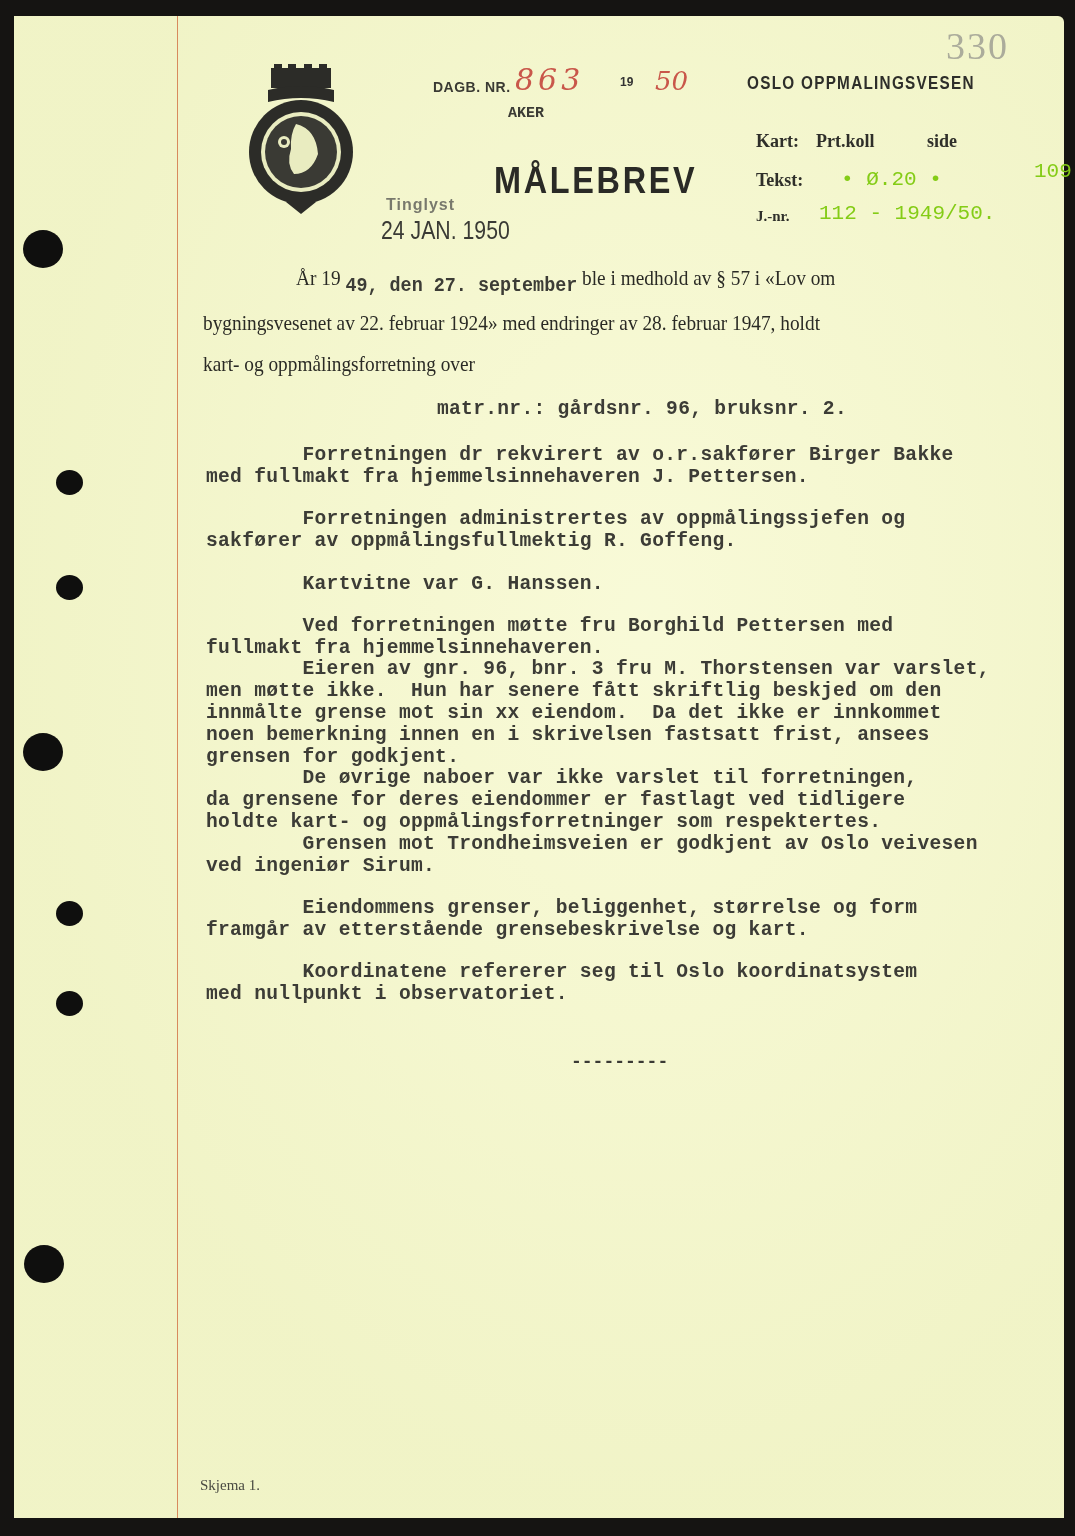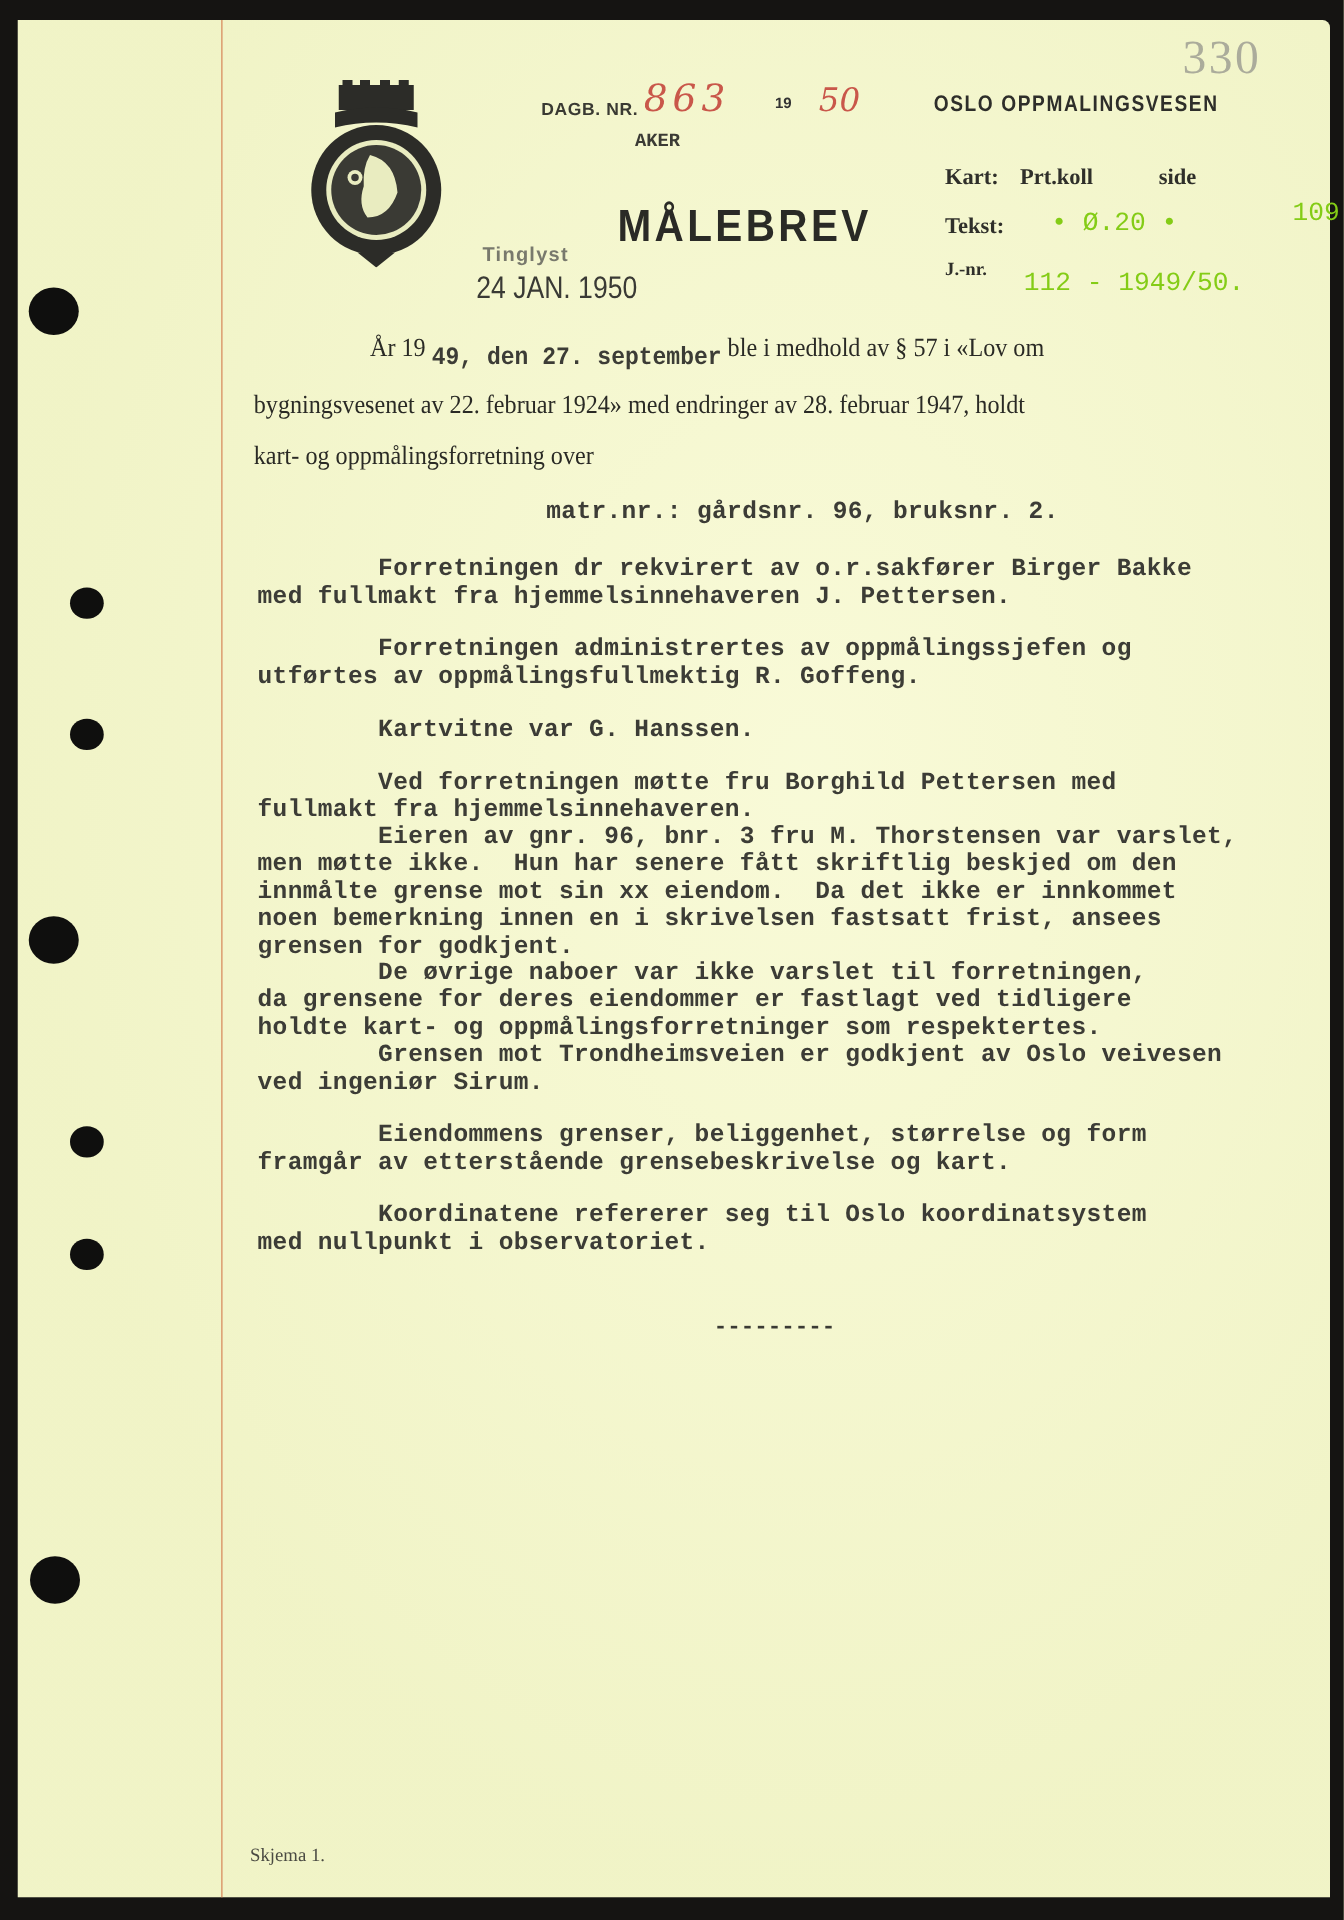--- a/index.html
+++ b/index.html
@@ -166,37 +166,37 @@
 
 <div class="meta-label" style="left:756px; top:131px;">Kart:</div>
 <div class="meta-label" style="left:816px; top:131px;">Prt.koll</div>
 <div class="meta-label" style="left:927px; top:131px;">side</div>
 
 <div class="meta-label" style="left:756px; top:170px;">Tekst:</div>
 <div class="meta-val" style="left:841px; top:168px;">• Ø.20 •</div>
 <div class="meta-val" style="left:986px; top:160px;margin-left:48px;">109.</div>
 
 <div class="meta-label small" style="left:756px; top:208px;">J.-nr.</div>
-<div class="meta-val" style="left:819px; top:216px;">112 - 1949/50.</div>
+<div class="meta-val" style="left:819px; top:202px;">112 - 1949/50.</div>
 
 <div class="body-serif" style="left:296px; top:266px;">
   <span>År 19</span>
   <span class="tw-inline">49, den 27. september</span>
   <span>ble i medhold av § 57 i «Lov om</span>
 </div>
 <div class="body-serif" style="left:203px; top:311px;">bygningsvesenet av 22. februar 1924» med endringer av 28. februar 1947, holdt</div>
 <div class="body-serif" style="left:203px; top:352px;">kart- og oppmålingsforretning over</div>
 
 <div class="tw" style="left:437px; top:398px;">matr.nr.: gårdsnr. 96, bruksnr. 2.</div>
 
 <div class="tw" style="left:206px; top:444px; white-space:pre;">        Forretningen dr rekvirert av o.r.sakfører Birger Bakke</div>
 <div class="tw" style="left:206px; top:466px; white-space:pre;">med fullmakt fra hjemmelsinnehaveren J. Pettersen.</div>
 
 <div class="tw" style="left:206px; top:508px; white-space:pre;">        Forretningen administrertes av oppmålingssjefen og</div>
-<div class="tw" style="left:206px; top:530px; white-space:pre;">utførtes av oppmålingsfullmektig R. Goffeng.</div>
+<div class="tw" style="left:206px; top:530px; white-space:pre;">sakfører av oppmålingsfullmektig R. Goffeng.</div>
 
 <div class="tw" style="left:206px; top:573px; white-space:pre;">        Kartvitne var G. Hanssen.</div>
 
 <div class="tw" style="left:206px; top:615px; white-space:pre;">        Ved forretningen møtte fru Borghild Pettersen med</div>
 <div class="tw" style="left:206px; top:637px; white-space:pre;">fullmakt fra hjemmelsinnehaveren.</div>
 <div class="tw" style="left:206px; top:658px; white-space:pre;">        Eieren av gnr. 96, bnr. 3 fru M. Thorstensen var varslet,</div>
 <div class="tw" style="left:206px; top:680px; white-space:pre;">men møtte ikke.  Hun har senere fått skriftlig beskjed om den</div>
 <div class="tw" style="left:206px; top:702px; white-space:pre;">innmålte grense mot sin xx eiendom.  Da det ikke er innkommet</div>
 <div class="tw" style="left:206px; top:724px; white-space:pre;">noen bemerkning innen en i skrivelsen fastsatt frist, ansees</div>
 <div class="tw" style="left:206px; top:746px; white-space:pre;">grensen for godkjent.</div>

